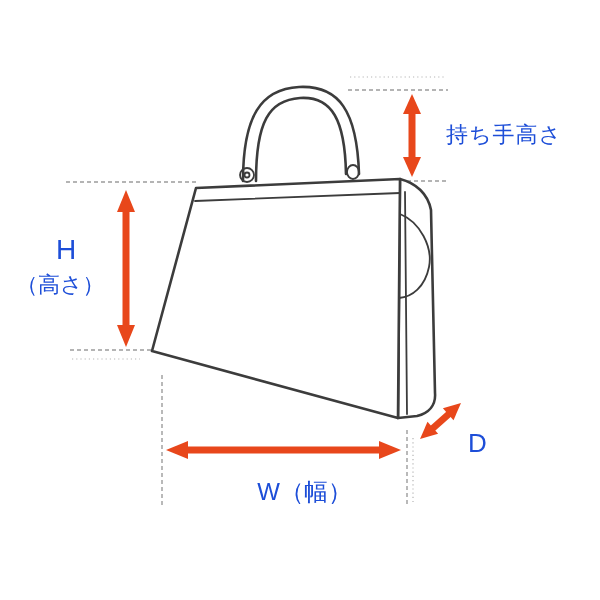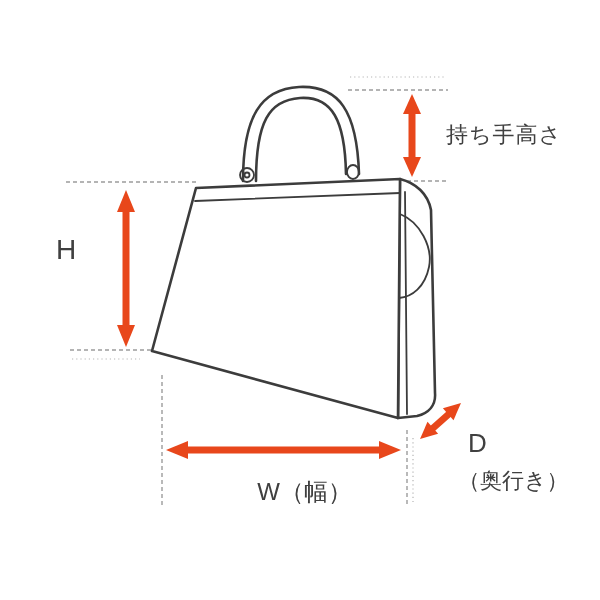--- a/index.html
+++ b/index.html
@@ -13,21 +13,21 @@
   body{font-family:"Liberation Sans","DejaVu Sans",sans-serif;position:relative;overflow:hidden;}
   .stage{position:absolute;inset:0;width:600px;height:600px;}
   svg{position:absolute;left:0;top:0;}
   .bag-line{fill:none;stroke:var(--color-line);stroke-width:2.6;stroke-linejoin:round;stroke-linecap:round;}
   .bag-face{fill:var(--color-background);stroke:var(--color-line);stroke-width:2.6;stroke-linejoin:round;}
   .bag-thin{fill:none;stroke:var(--color-line);stroke-width:1.8;stroke-linejoin:round;stroke-linecap:round;}
   .guide{fill:none;stroke:var(--color-guide);stroke-width:1.4;stroke-dasharray:4 3;}
   .artifact{fill:none;stroke:#b5b5b5;stroke-width:1.2;stroke-dasharray:1.2 3;}
   .arrow-shaft{fill:none;stroke:var(--color-accent);stroke-width:7;}
   .arrow-head{fill:var(--color-accent);stroke:none;}
-  .label{position:absolute;color:#404040;white-space:nowrap;}
+  .label{position:absolute;color:#1d4ed8;white-space:nowrap;}
   .label-handle-height{left:446px;top:120px;font-size:22px;letter-spacing:1px;}
   .label-h{left:46px;top:234px;width:40px;text-align:center;font-size:28px;}
   .label-h-caption{left:16px;top:270px;font-size:22px;}
   .label-w{left:218px;top:476px;width:134px;text-align:right;font-size:24px;}
   .label-d{left:468px;top:428px;font-size:26px;}
   .label-d-caption{left:458px;top:466px;font-size:22px;}
 </style>
 </head>
 <body>
 
@@ -87,17 +87,17 @@
       <g>
         <line class="arrow-shaft" x1="432" y1="429" x2="450" y2="413"></line>
         <polygon class="arrow-head" points="461,403 442.9,408.2 453.5,420.2"></polygon>
         <polygon class="arrow-head" points="420,439 438.1,433.8 427.5,421.8"></polygon>
       </g>
     </g>
   </svg>
 
   <div class="label label-handle-height">持ち手高さ</div>
   <div class="label label-h">H</div>
+  <div class="label label-h-caption">（高さ）</div>
   <div class="label label-w">W（幅）</div>
   <div class="label label-d">D</div>
-  <div class="label label-d-caption">（奥行き）</div>
 
 </div>
 
 </body></html>

